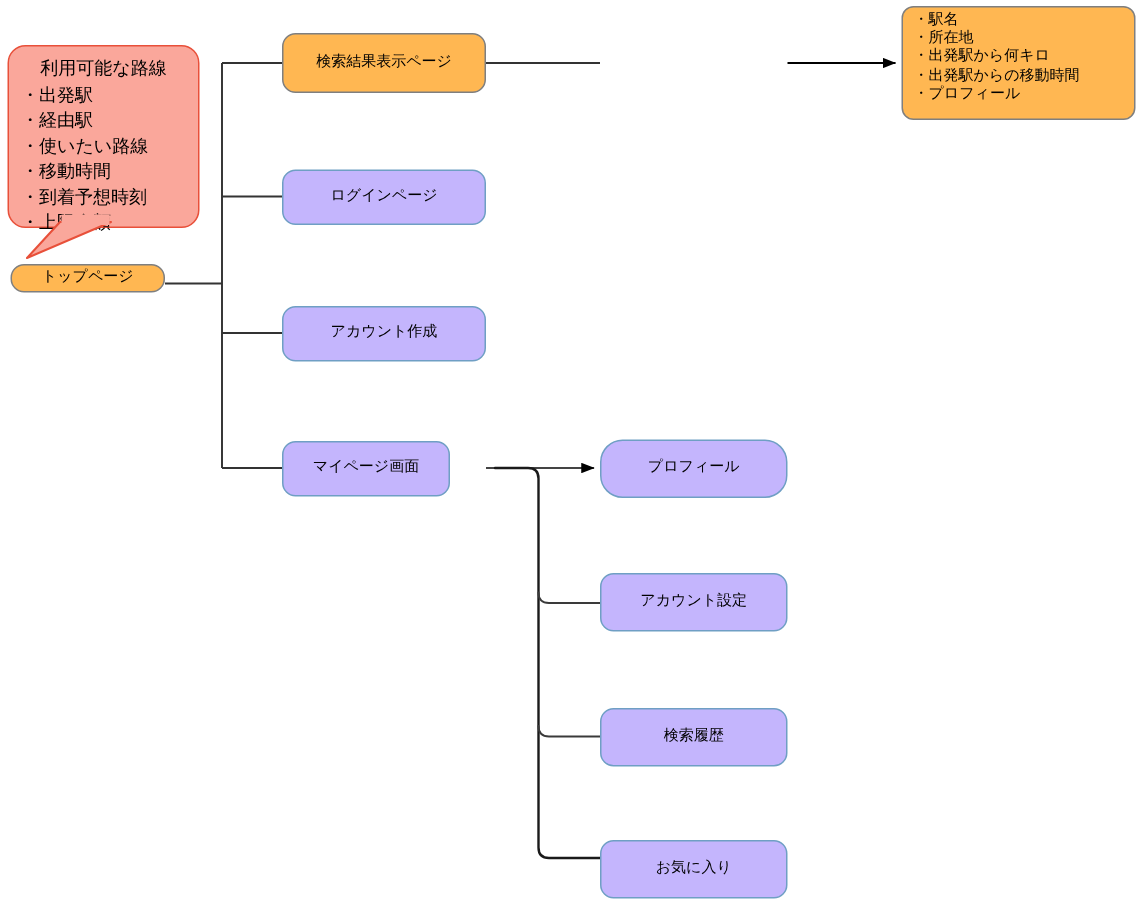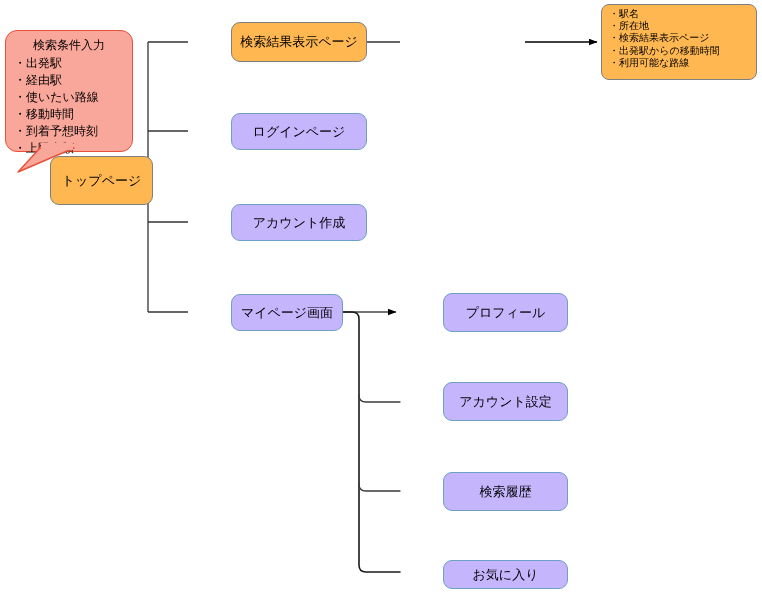--- a/index.html
+++ b/index.html
@@ -74,21 +74,21 @@
     margin-bottom: 1px;
   }
   .callout-line {
     display: block;
     white-space: pre;
   }
   .note-line {
     display: block;
     white-space: pre;
   }
-  .fs-13 { font-size: 13px; margin-left: 43px; }
+  .fs-13 { font-size: 10px; }
   .fs-12 { font-size: 12px; }
   .fs-115 { font-size: 10px; font-family: Liberation Mono, monospace; }
 </style>
 </head>
 <body>
 
 <div id="canvas">
 
   <svg class="edges" width="762" height="602" viewBox="0 0 762 602">
     <defs>
@@ -126,72 +126,72 @@
     <g stroke="#1a1a1a" stroke-width="1.6" fill="none" stroke-linecap="round" stroke-linejoin="round">
       <path d="M330,312 L352,312 Q359,312 359,319 L359,565 Q359,572 366,572 L400,572"></path>
     </g>
     <g stroke="#3a3a3a" stroke-width="1.3" fill="none" stroke-linecap="round" stroke-linejoin="round">
       <path d="M359,395 Q359,402 366,402 L400,402"></path>
       <path d="M359,484 Q359,491 366,491 L400,491"></path>
     </g>
   </svg>
 
   <div class="callout" style="left:5px; top:30px; width:128px; height:122px;">
-    <span class="callout-title fs-12">検索条件入力</span>
+    <span class="callout-title fs-12">利用可能な路線</span>
     <span class="callout-line fs-12">・出発駅</span>
     <span class="callout-line fs-12">・経由駅</span>
     <span class="callout-line fs-12">・使いたい路線</span>
     <span class="callout-line fs-12">・移動時間</span>
     <span class="callout-line fs-12">・到着予想時刻</span>
     <span class="callout-line fs-12">・上限金額</span>
   </div>
 
   <svg class="edges" width="762" height="602" viewBox="0 0 762 602">
     <polygon points="40,148 74,148 18,172" fill="#faa79b" stroke="#e8503a" stroke-width="1.4" stroke-linejoin="round"></polygon>
     <rect x="41" y="143" width="32" height="7" fill="#faa79b"></rect>
   </svg>
 
-  <div class="node node-orange fs-13" style="left:7px; top:156px; width:103px; height:49px;">
+  <div class="node node-orange fs-13" style="left:7px; top:176px; width:103px; height:19px;">
     <span>トップページ</span>
   </div>
 
   <div class="node node-orange fs-13" style="left:188px; top:22px; width:136px; height:40px;">
     <span>検索結果表示ページ</span>
   </div>
 
 
   <div class="node node-blue fs-13" style="left:188px; top:113px; width:136px; height:37px;">
     <span>ログインページ</span>
   </div>
 
   <div class="node node-blue fs-13" style="left:188px; top:204px; width:136px; height:37px;">
     <span>アカウント作成</span>
   </div>
 
   <div class="node node-blue fs-13" style="left:188px; top:294px; width:112px; height:37px;">
     <span>マイページ画面</span>
   </div>
 
-  <div class="node node-blue fs-13" style="left:400px; top:293px; width:125px; height:39px;">
+  <div class="node node-blue fs-13" style="left:400px; top:293px; width:125px; height:39px;border-radius:15px;">
     <span>プロフィール</span>
   </div>
 
   <div class="node node-blue fs-13" style="left:400px; top:472px; width:125px; height:39px;">
     <span>検索履歴</span>
   </div>
 
   <div class="node node-blue fs-13" style="left:400px; top:382px; width:125px; height:39px;">
     <span>アカウント設定</span>
   </div>
 
-  <div class="node node-blue fs-13" style="left:400px; top:560px; width:125px; height:29px;">
+  <div class="node node-blue fs-13" style="left:400px; top:560px; width:125px; height:39px;">
     <span>お気に入り</span>
   </div>
 
   <div class="node node-note" style="left:601px; top:4px; width:156px; height:76px; flex-direction:column;">
     <span class="note-line fs-115">・駅名</span>
     <span class="note-line fs-115">・所在地</span>
-    <span class="note-line fs-115">・検索結果表示ページ</span>
+    <span class="note-line fs-115">・出発駅から何キロ</span>
     <span class="note-line fs-115">・出発駅からの移動時間</span>
-    <span class="note-line fs-115">・利用可能な路線</span>
+    <span class="note-line fs-115">・プロフィール</span>
   </div>
 
 </div>
 
 </body></html>

